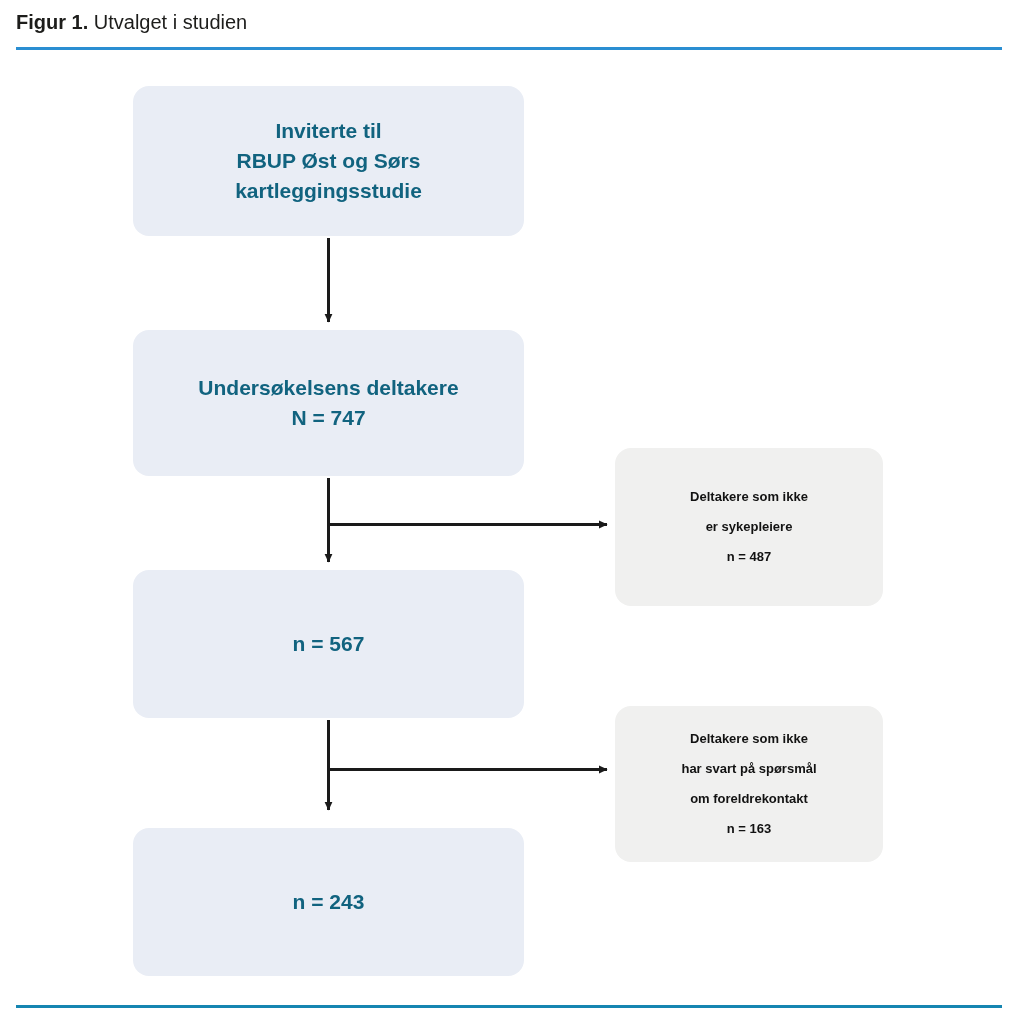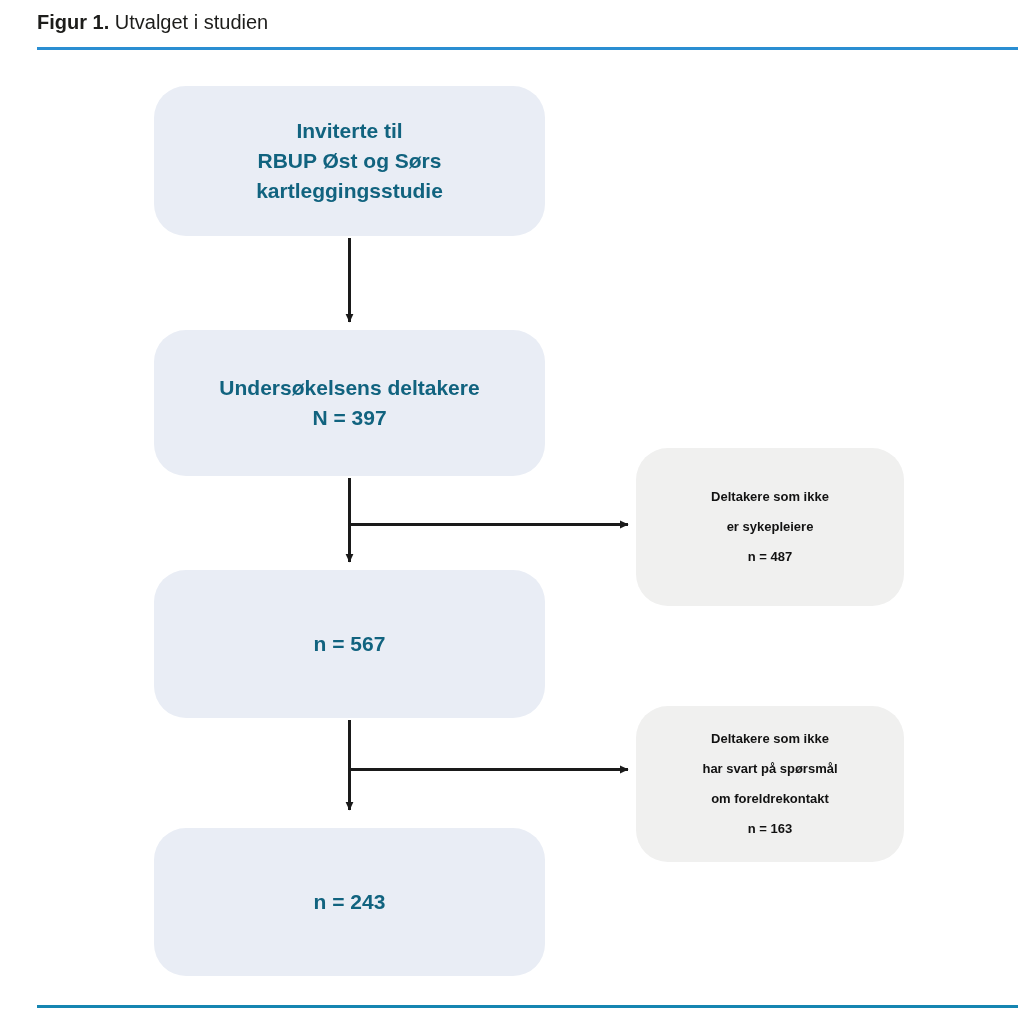--- a/index.html
+++ b/index.html
@@ -13,21 +13,20 @@
     height: 1024px;
     font-family: "Liberation Sans", sans-serif;
     color: #1a1a1a;
     overflow: hidden;
   }
 
   #figure-root {
     position: relative;
     width: 864px;
     height: 1024px;
-    margin-left: 21px;
   }
 
   
   .fig-caption {
     position: absolute;
     left: 16px;
     top: 8px;
     font-size: 20px;
     line-height: 28px;
     white-space: nowrap;
@@ -52,21 +51,21 @@
   }
   .rule-bottom {
     top: 1005px;
     background: #1585b1;
   }
 
   
   .node {
     position: absolute;
     box-sizing: border-box;
-    border-radius: 32px;
+    border-radius: 16px;
     display: flex;
     align-items: center;
     justify-content: center;
     text-align: center;
   }
   .node .node-text {
     display: block;
     white-space: pre-line;
     font-weight: bold;
   }
@@ -144,21 +143,21 @@
   </svg>
 
   <div class="node node-main" id="node-invited">
     <span class="node-text">Inviterte til
 RBUP Øst og Sørs
 kartleggingsstudie</span>
   </div>
 
   <div class="node node-main" id="node-participants">
     <span class="node-text">Undersøkelsens deltakere
-N = 397</span>
+N = 747</span>
   </div>
 
   <div class="node node-main" id="node-nurses">
     <span class="node-text">n = 567</span>
   </div>
 
   <div class="node node-main" id="node-final">
     <span class="node-text">n = 243</span>
   </div>
 

